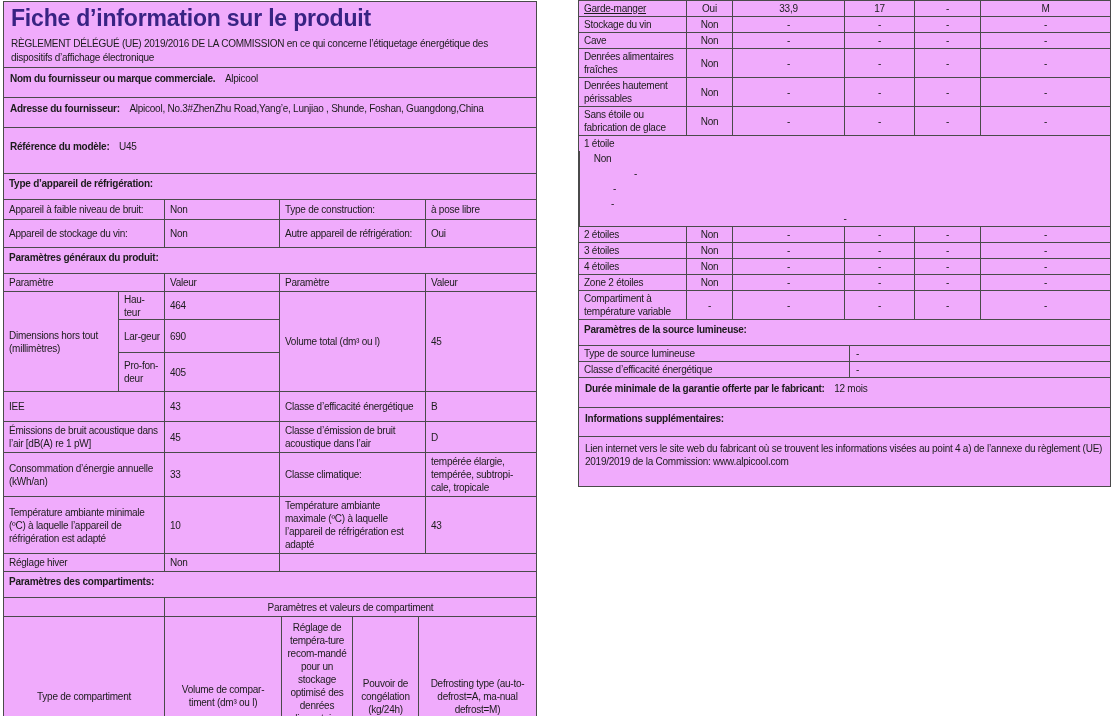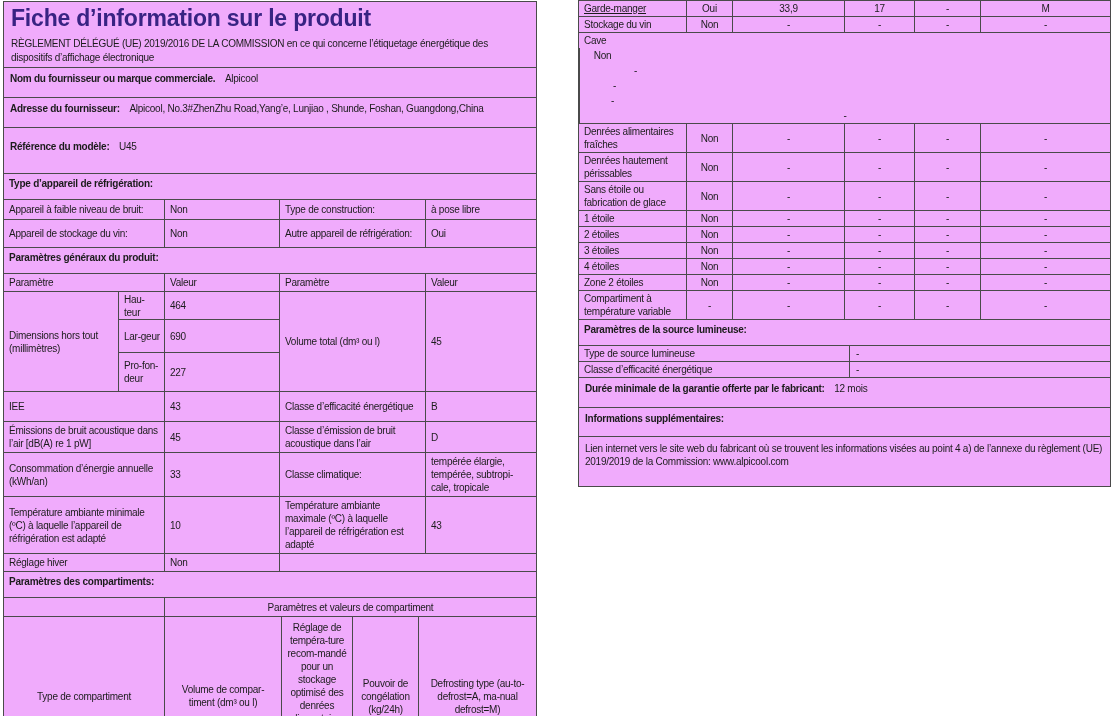--- a/index.html
+++ b/index.html
@@ -82,21 +82,21 @@
   <div class="row" style="min-height:99px;">
     <div class="cell" style="width:114px;">Dimensions hors tout (millimètres)</div>
     <div class="subcol" style="width:46px;">
       <div class="subcell" style="height:27px;">Hau-teur</div>
       <div class="subcell" style="height:33px;">Lar-geur</div>
       <div class="subcell grow">Pro-fon-deur</div>
     </div>
     <div class="subcol" style="width:115px;">
       <div class="subcell" style="height:27px;padding-left:5px;">464</div>
       <div class="subcell" style="height:33px;padding-left:5px;">690</div>
-      <div class="subcell grow" style="padding-left:5px;">227</div>
+      <div class="subcell grow" style="padding-left:5px;">405</div>
     </div>
     <div class="cell bl" style="width:146px;">Volume total (dm³ ou l)</div>
     <div class="cell bl grow">45</div>
   </div>
 
   <div>
       <div class="row" style="min-height:29px;">
     <div class="cell" style="width:160px;">IEE</div>
     <div class="cell bl" style="width:115px;">43</div>
     <div class="cell bl" style="width:146px;">Classe d’efficacité énergétique</div>
@@ -163,53 +163,53 @@
     <div class="cell bl grow center" style="padding:1px 3px;">M</div>
   </div>
       <div class="row" style="min-height:15px;">
     <div class="cell" style="width:107px;padding:1px 5px;">Stockage du vin</div>
     <div class="cell bl center" style="width:46px;padding:1px 3px;">Non</div>
     <div class="cell bl center" style="width:112px;padding:1px 3px;">-</div>
     <div class="cell bl center" style="width:70px;padding:1px 3px;">-</div>
     <div class="cell bl center" style="width:66px;padding:1px 3px;">-</div>
     <div class="cell bl grow center" style="padding:1px 3px;">-</div>
   </div>
+      <div class="row" style="min-height:15px;">
+    <div class="cell" style="width:107px;padding:1px 5px;">Cave</div>
+    <div class="cell bl center" style="width:46px;padding:1px 3px;">Non</div>
+    <div class="cell bl center" style="width:112px;padding:1px 3px;">-</div>
+    <div class="cell bl center" style="width:70px;padding:1px 3px;">-</div>
+    <div class="cell bl center" style="width:66px;padding:1px 3px;">-</div>
+    <div class="cell bl grow center" style="padding:1px 3px;">-</div>
+  </div>
+      <div class="row" style="min-height:15px;">
+    <div class="cell" style="width:107px;padding:1px 5px;">Denrées alimentaires fraîches</div>
+    <div class="cell bl center" style="width:46px;padding:1px 3px;">Non</div>
+    <div class="cell bl center" style="width:112px;padding:1px 3px;">-</div>
+    <div class="cell bl center" style="width:70px;padding:1px 3px;">-</div>
+    <div class="cell bl center" style="width:66px;padding:1px 3px;">-</div>
+    <div class="cell bl grow center" style="padding:1px 3px;">-</div>
+  </div>
+      <div class="row" style="min-height:15px;">
+    <div class="cell" style="width:107px;padding:1px 5px;">Denrées hautement périssables</div>
+    <div class="cell bl center" style="width:46px;padding:1px 3px;">Non</div>
+    <div class="cell bl center" style="width:112px;padding:1px 3px;">-</div>
+    <div class="cell bl center" style="width:70px;padding:1px 3px;">-</div>
+    <div class="cell bl center" style="width:66px;padding:1px 3px;">-</div>
+    <div class="cell bl grow center" style="padding:1px 3px;">-</div>
+  </div>
+      <div class="row" style="min-height:15px;">
+    <div class="cell" style="width:107px;padding:1px 5px;">Sans étoile ou fabrication de glace</div>
+    <div class="cell bl center" style="width:46px;padding:1px 3px;">Non</div>
+    <div class="cell bl center" style="width:112px;padding:1px 3px;">-</div>
+    <div class="cell bl center" style="width:70px;padding:1px 3px;">-</div>
+    <div class="cell bl center" style="width:66px;padding:1px 3px;">-</div>
+    <div class="cell bl grow center" style="padding:1px 3px;">-</div>
+  </div>
       <div class="row" style="min-height:15px;flex-direction:column;">
-    <div class="cell" style="width:107px;padding:1px 5px;">Cave</div>
-    <div class="cell bl center" style="width:46px;padding:1px 3px;">Non</div>
-    <div class="cell bl center" style="width:112px;padding:1px 3px;">-</div>
-    <div class="cell bl center" style="width:70px;padding:1px 3px;">-</div>
-    <div class="cell bl center" style="width:66px;padding:1px 3px;">-</div>
-    <div class="cell bl grow center" style="padding:1px 3px;">-</div>
-  </div>
-      <div class="row" style="min-height:15px;">
-    <div class="cell" style="width:107px;padding:1px 5px;">Denrées alimentaires fraîches</div>
-    <div class="cell bl center" style="width:46px;padding:1px 3px;">Non</div>
-    <div class="cell bl center" style="width:112px;padding:1px 3px;">-</div>
-    <div class="cell bl center" style="width:70px;padding:1px 3px;">-</div>
-    <div class="cell bl center" style="width:66px;padding:1px 3px;">-</div>
-    <div class="cell bl grow center" style="padding:1px 3px;">-</div>
-  </div>
-      <div class="row" style="min-height:15px;">
-    <div class="cell" style="width:107px;padding:1px 5px;">Denrées hautement périssables</div>
-    <div class="cell bl center" style="width:46px;padding:1px 3px;">Non</div>
-    <div class="cell bl center" style="width:112px;padding:1px 3px;">-</div>
-    <div class="cell bl center" style="width:70px;padding:1px 3px;">-</div>
-    <div class="cell bl center" style="width:66px;padding:1px 3px;">-</div>
-    <div class="cell bl grow center" style="padding:1px 3px;">-</div>
-  </div>
-      <div class="row" style="min-height:15px;">
-    <div class="cell" style="width:107px;padding:1px 5px;">Sans étoile ou fabrication de glace</div>
-    <div class="cell bl center" style="width:46px;padding:1px 3px;">Non</div>
-    <div class="cell bl center" style="width:112px;padding:1px 3px;">-</div>
-    <div class="cell bl center" style="width:70px;padding:1px 3px;">-</div>
-    <div class="cell bl center" style="width:66px;padding:1px 3px;">-</div>
-    <div class="cell bl grow center" style="padding:1px 3px;">-</div>
-  </div>
-      <div class="row" style="min-height:15px;">
     <div class="cell" style="width:107px;padding:1px 5px;">1 étoile</div>
     <div class="cell bl center" style="width:46px;padding:1px 3px;">Non</div>
     <div class="cell bl center" style="width:112px;padding:1px 3px;">-</div>
     <div class="cell bl center" style="width:70px;padding:1px 3px;">-</div>
     <div class="cell bl center" style="width:66px;padding:1px 3px;">-</div>
     <div class="cell bl grow center" style="padding:1px 3px;">-</div>
   </div>
       <div class="row" style="min-height:15px;">
     <div class="cell" style="width:107px;padding:1px 5px;">2 étoiles</div>
     <div class="cell bl center" style="width:46px;padding:1px 3px;">Non</div>

